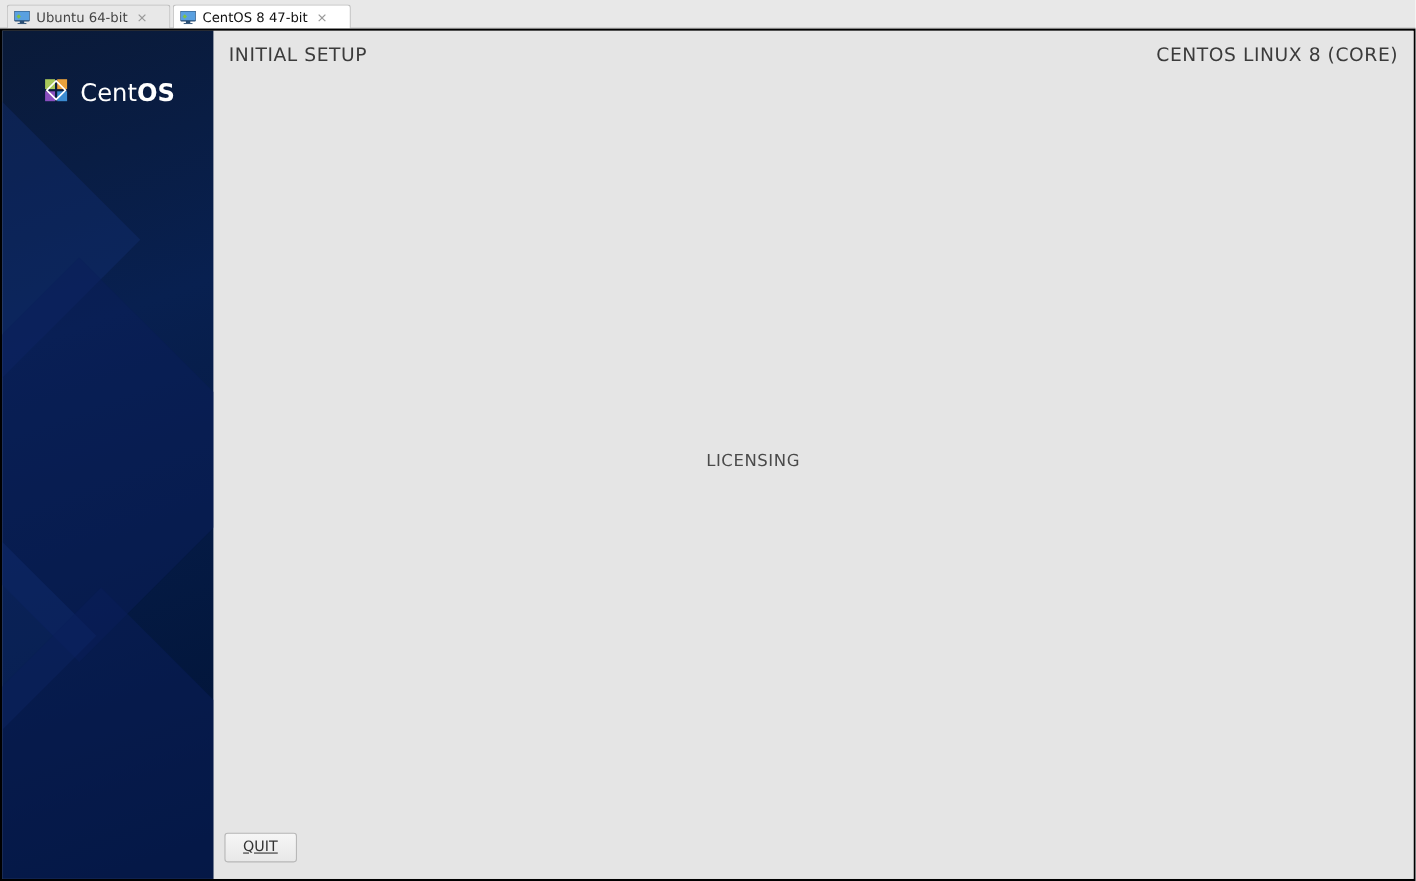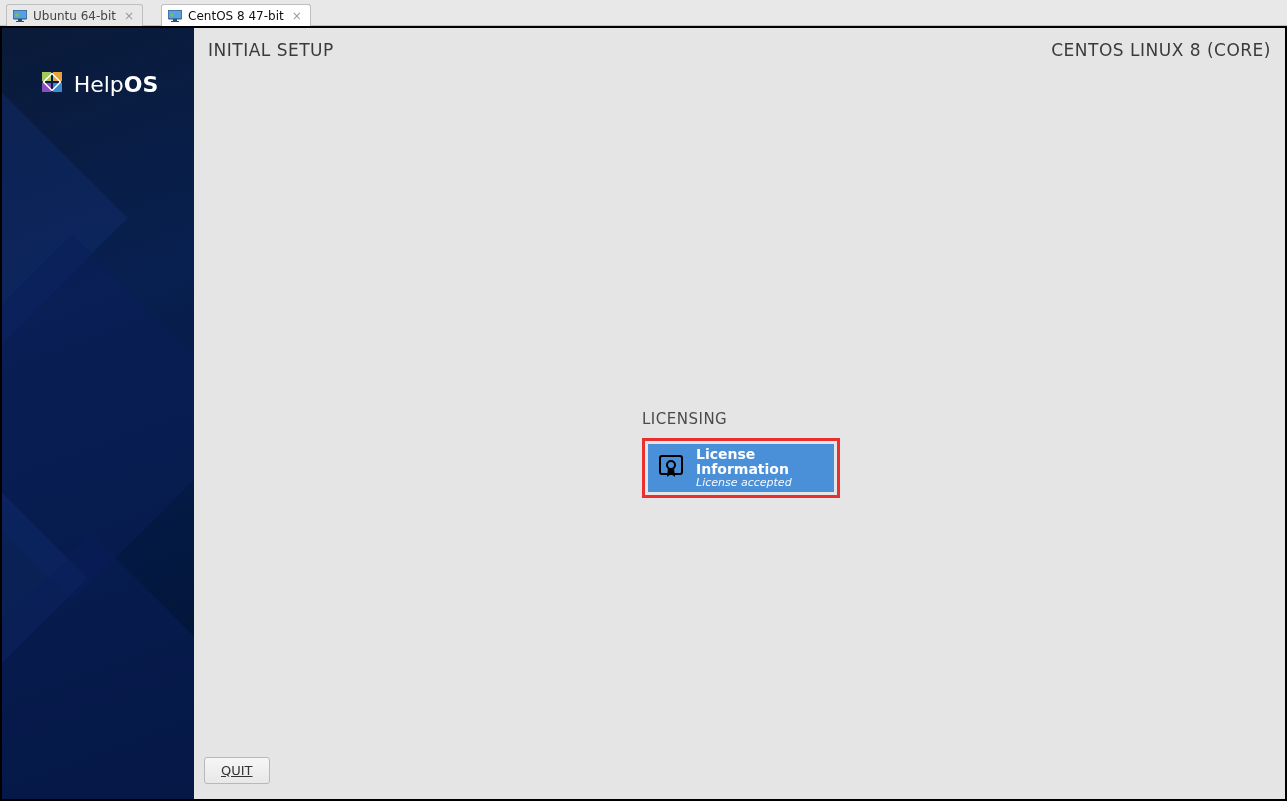--- a/index.html
+++ b/index.html
@@ -20,26 +20,26 @@
     display: flex;
     align-items: flex-end;
     padding-left: 6px;
     gap: 0;
     font-size: 12px;
   }
   .tab {
     background: #e8e8e8;
     border: 1px solid #bfbfbf;
     border-bottom: none;
-    padding: 3px 8px 3px 6px;
+    padding: 3px 20px 3px 6px;
     display: flex;
     align-items: center;
     gap: 6px;
     border-radius: 3px 3px 0 0;
-    margin-right: 18px;
+    margin-right: 2px;
     color: #444;
     position: relative;
     top: 1px;
     height: 22px;
   }
   .tab.active {
     background: #fff;
     color: #111;
   }
   .tab .monitor-icon {
@@ -256,49 +256,34 @@
           <svg width="28" height="28" viewBox="0 0 28 28">
             <g transform="translate(14,14)">
               <rect x="-10" y="-10" width="9" height="9" fill="#a8c85a" transform="rotate(0)"></rect>
               <rect x="1" y="-10" width="9" height="9" fill="#e9a13b"></rect>
               <rect x="-10" y="1" width="9" height="9" fill="#8a4fbf"></rect>
               <rect x="1" y="1" width="9" height="9" fill="#3b8bd1"></rect>
               <rect x="-6" y="-6" width="12" height="12" fill="none" stroke="#fff" stroke-width="1.5" transform="rotate(45)"></rect>
             </g>
           </svg>
         </span>
-        <span><span>Help</span><b>OS</b></span>
+        <span><span>Cent</span><b>OS</b></span>
       </div>
     </div>
 
     <div class="main">
       <div class="header">
         <div class="page-title">INITIAL SETUP</div>
         <div class="header-right">
           <div class="os-name">CENTOS LINUX 8 (CORE)</div>
         </div>
       </div>
 
       <div class="content">
         <div class="section-title">LICENSING</div>
-        <div class="license-card-wrap">
-          <div class="license-card">
-            <span class="lic-icon">
-              <svg width="30" height="30" viewBox="0 0 30 30">
-                <rect x="4" y="3" width="22" height="18" rx="2" fill="none" stroke="#000" stroke-width="2"></rect>
-                <circle cx="15" cy="12" r="4" fill="none" stroke="#000" stroke-width="2"></circle>
-                <path d="M12 15 L11 24 L15 21 L19 24 L18 15" fill="#000"></path>
-              </svg>
-            </span>
-            <div class="lic-texts">
-              <div class="lic-title">License Information</div>
-              <div class="lic-sub">License accepted</div>
-            </div>
-          </div>
-        </div>
       </div>
 
       <div class="footer">
         <button class="btn">QUIT</button>
       </div>
     </div>
 
   </div>
 </div>
 

